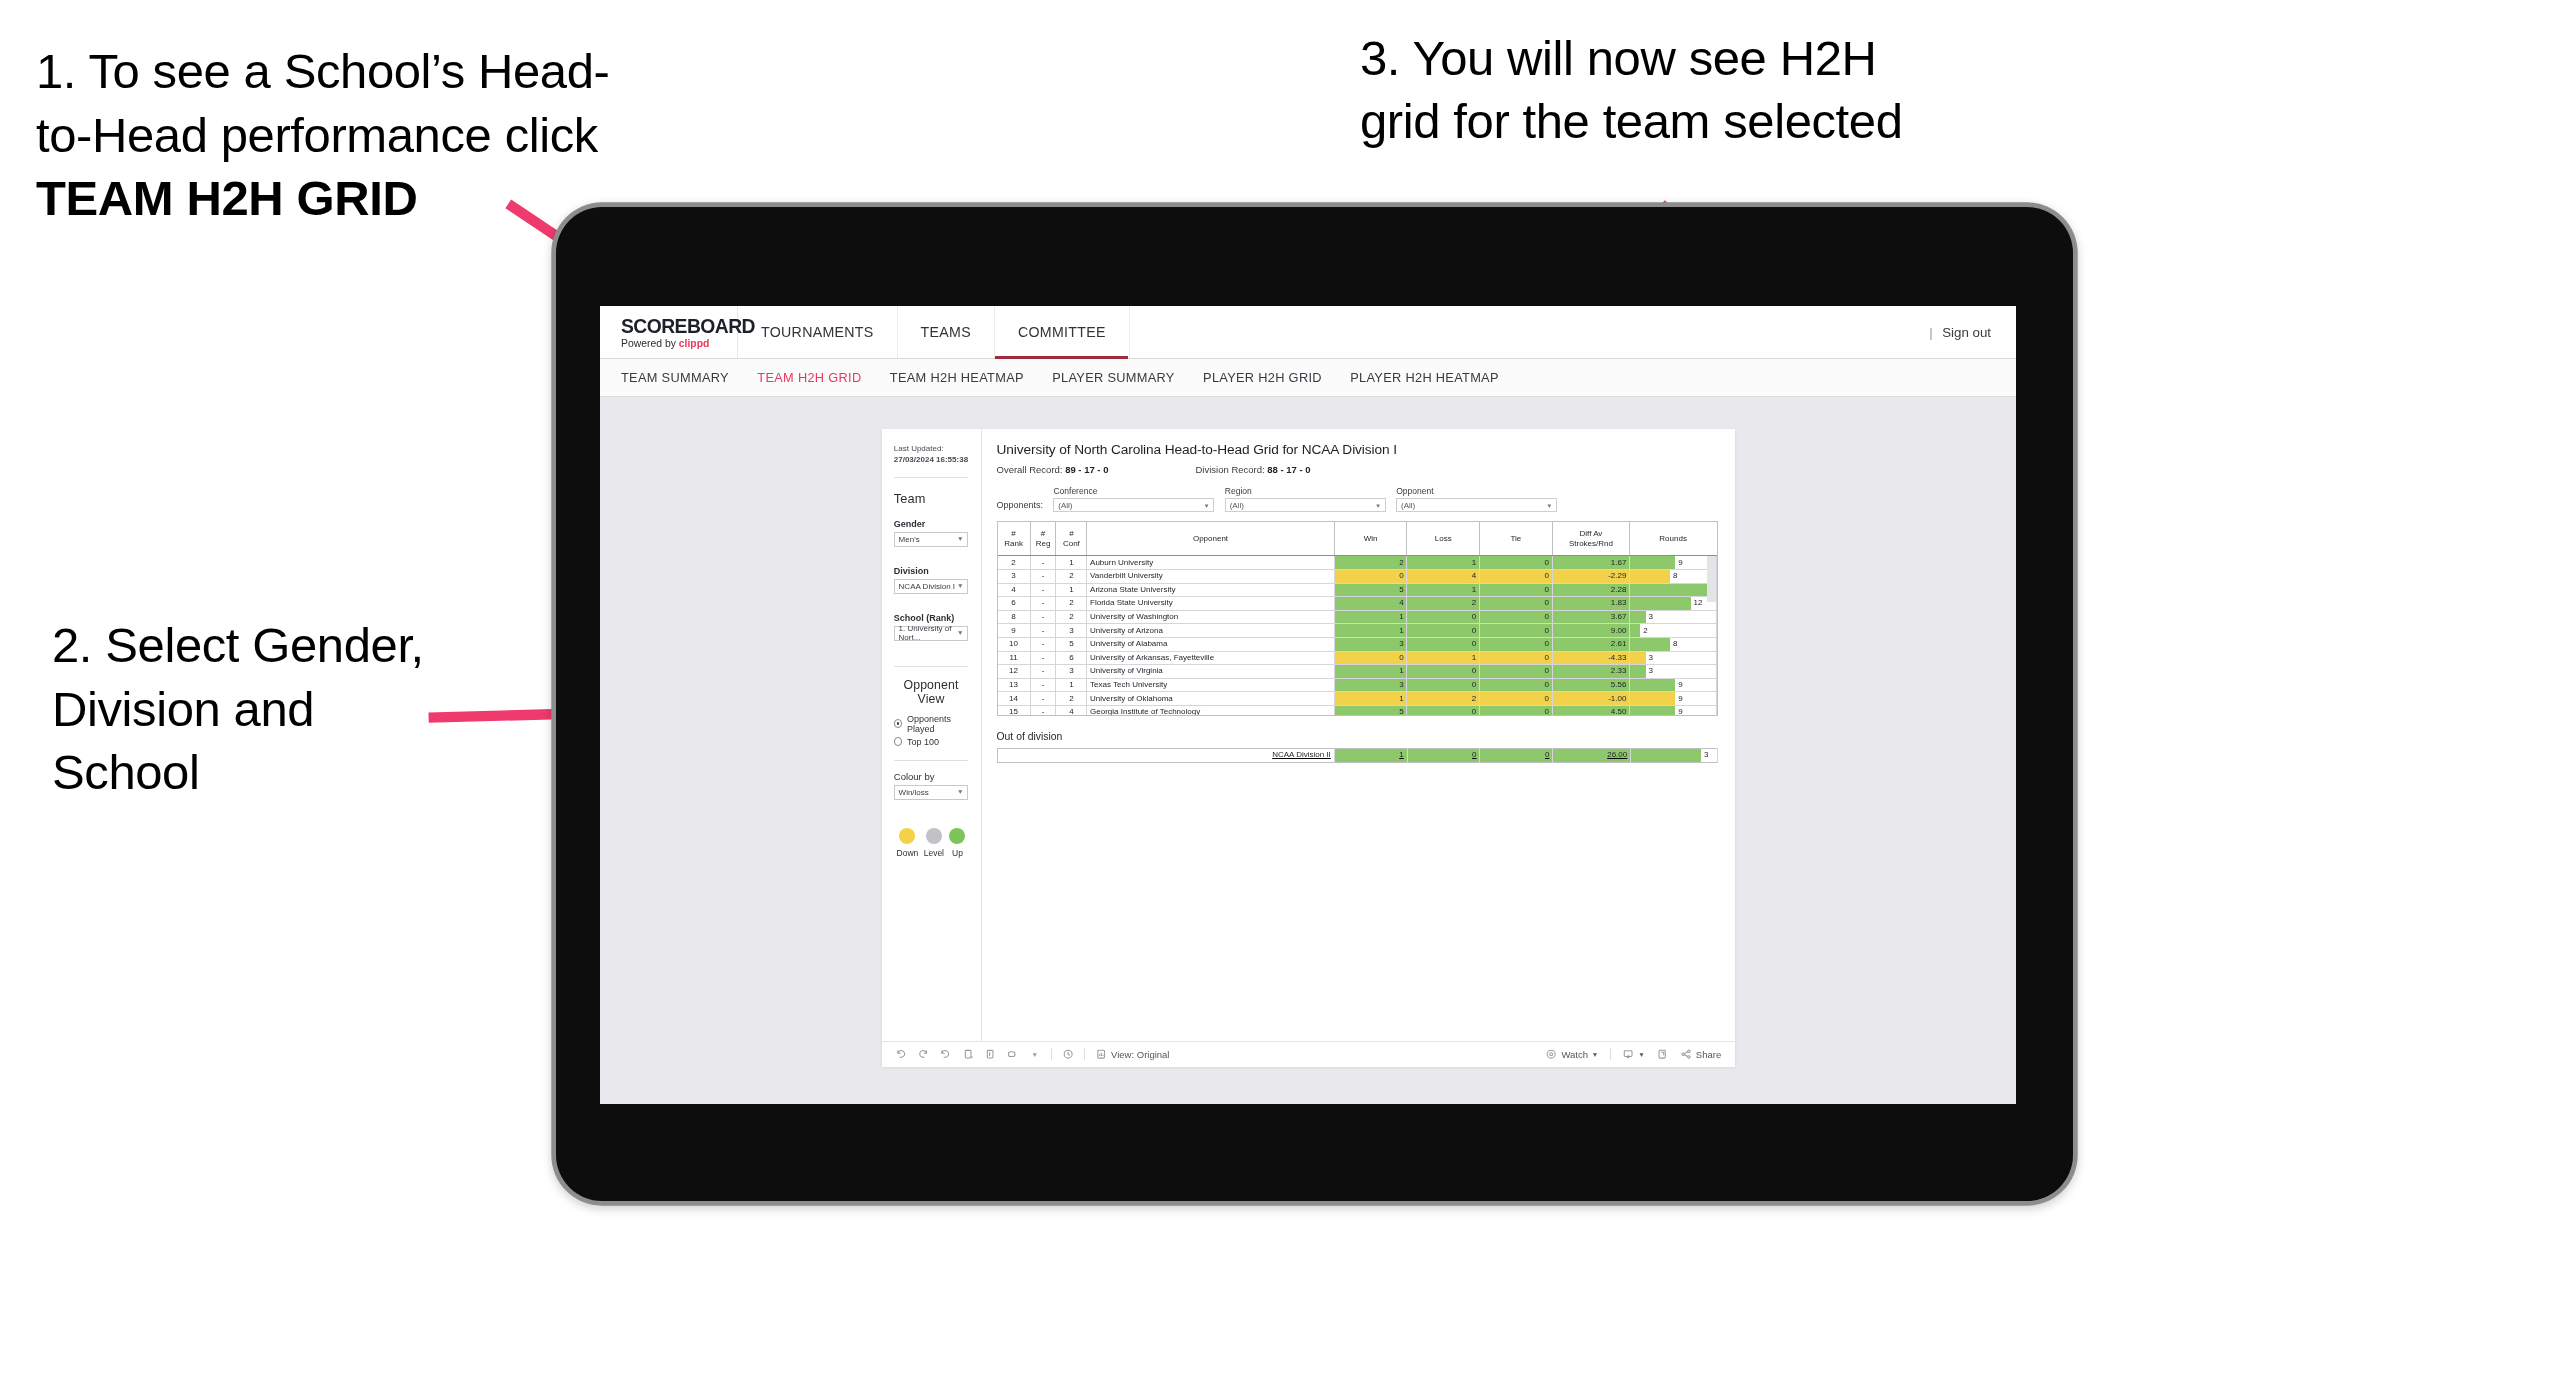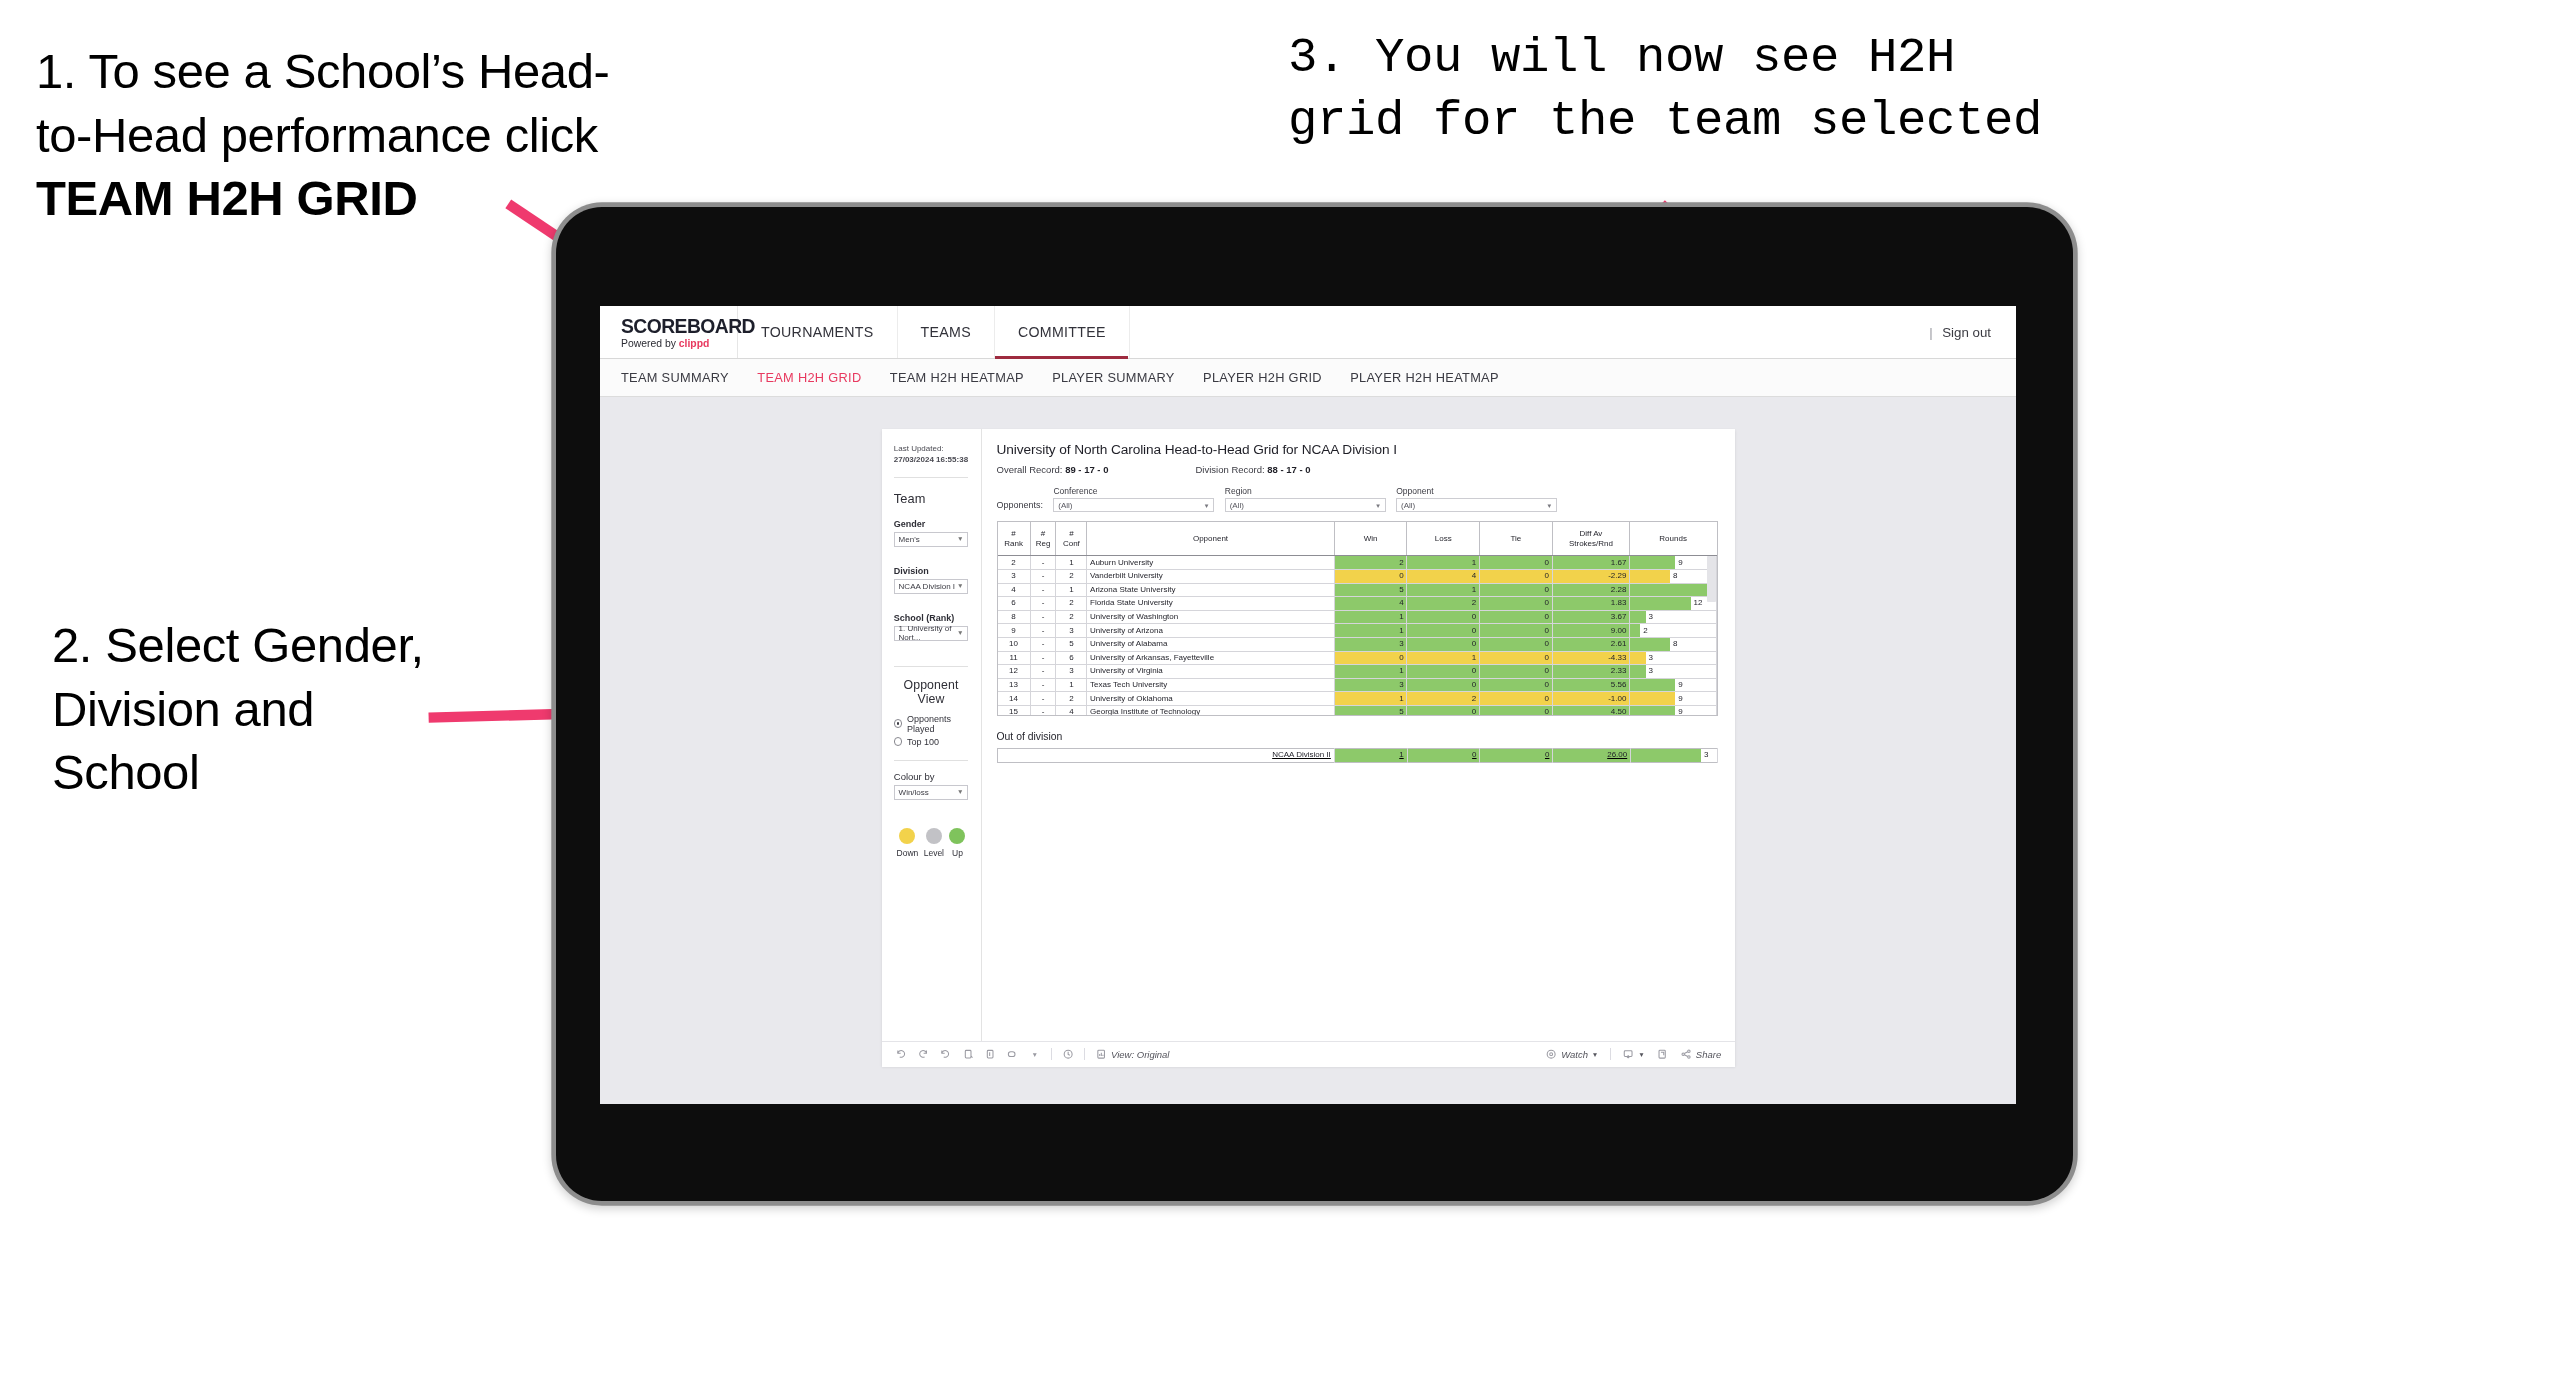--- a/index.html
+++ b/index.html
@@ -17,21 +17,21 @@
     color: #000000;
     font-family: "Liberation Sans", sans-serif;
     font-size: 49px;
     line-height: 1.30;
     letter-spacing: -0.4px;
     white-space: pre-line;
   }
   #anno-1 { left: 36px; top: 40px; width: 787px; }
   #anno-1 .bold { font-weight: bold; }
   #anno-2 { left: 36px; top: 614px; width: 588px; margin-left: 16px; }
-  #anno-3 { left: 1288px; top: 26.5px; width: 758px; font-family: Liberation Mono, monospace; }
+  #anno-3 { left: 1360px; top: 26.5px; width: 758px; }
 
   .arrow-svg { position: absolute; left: 0; top: 0; width: 2576px; height: 1386px; pointer-events: none; }
 
   
   #tablet {
     position: absolute;
     left: 556px; top: 207px;
     width: 1517px; height: 994px;
     background: #0d0d0d;
     border-radius: 46px;
@@ -285,21 +285,20 @@
   
   .viz-foot {
     height: 26.5px;
     border-top: 0.9px solid #e4e4e8;
     display: flex; align-items: center;
     padding: 0 13.3px;
     gap: 10px;
     background: #ffffff;
     font-size: 9.5px; color: #6e6e76;
     flex: none;
-    font-style: italic;
   }
   .ic { width: 12.3px; height: 12.3px; display: inline-flex; align-items: center; justify-content: center; color: #9a9aa2; cursor: pointer; }
   .ic svg { display: block; }
   .vbar { width: 0.9px; height: 12.3px; background: #dcdce2; }
   .foot-txt { display: flex; align-items: center; gap: 3.8px; color: #55555d; cursor: pointer; }
   .foot-right { margin-left: auto; display: flex; align-items: center; gap: 11.4px; }
 </style>
 </head>
 <body>
 

